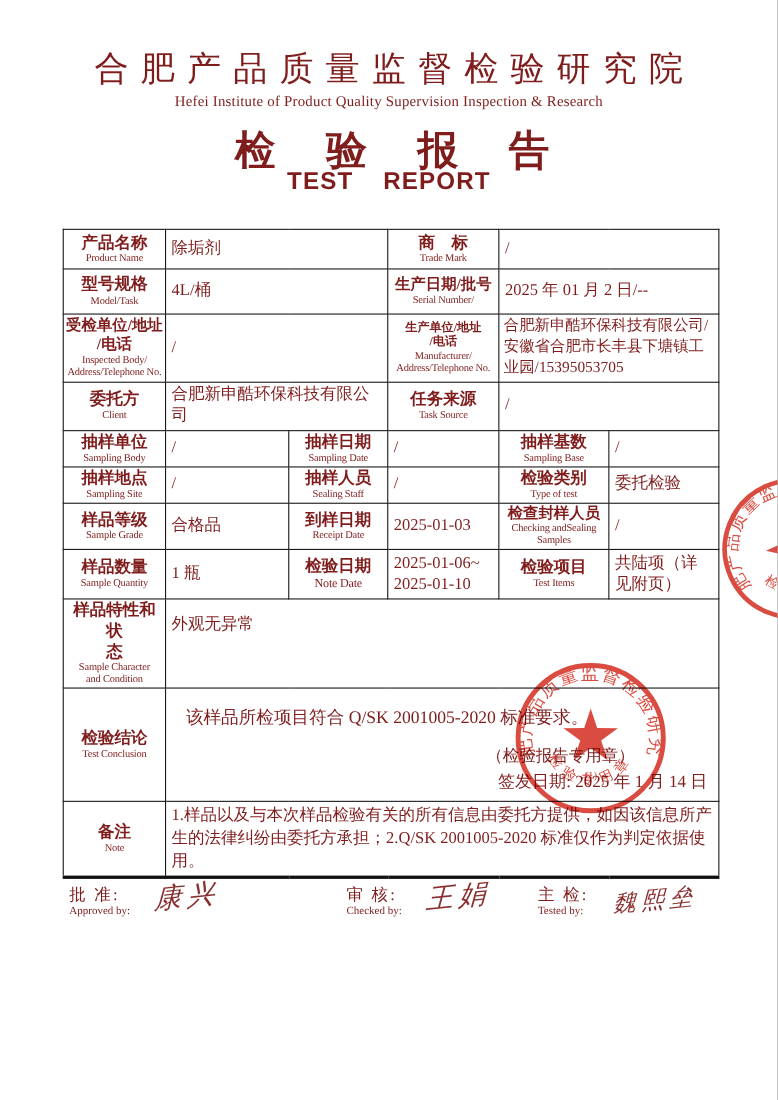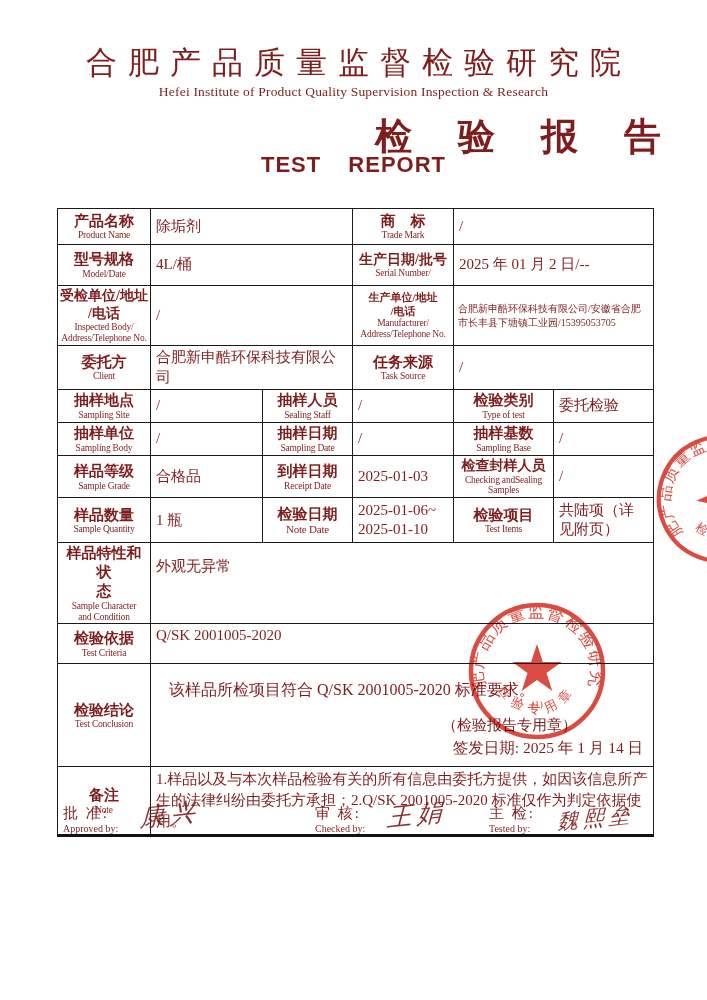--- a/index.html
+++ b/index.html
@@ -12,21 +12,21 @@
   .org-cn{
     position:absolute; left:0; top:42px; width:707px; text-align:center;
     font-size:31px; letter-spacing:11px; padding-left:11px; box-sizing:border-box;
     white-space:nowrap; font-weight:500;
   }
   .org-en{
     position:absolute; left:0; top:84px; width:707px; text-align:center;
     font-size:13.5px; letter-spacing:0.2px;
   }
   .title-cn{
-    position:absolute; left:0; top:112px; width:707px; text-align:right;
+    position:absolute; left:0; top:112px; width:707px; text-align:center;
     font-size:37px; font-weight:700; letter-spacing:46px; padding-left:52px;
     box-sizing:border-box; white-space:nowrap;
   }
   .title-en{
     position:absolute; left:0; top:152px; width:707px; text-align:center;
     font-family:"Liberation Sans", sans-serif; font-size:22px; font-weight:700;
     word-spacing:20px; letter-spacing:1px;
   }
   .meta{
     position:absolute; left:57px; top:186px; width:596px;
@@ -40,21 +40,21 @@
     border:1.5px solid #1a1a1a; border-bottom:3.5px solid #111;
   }
   table.report td{border:1px solid #1a1a1a; overflow:hidden;}
   .lbl{text-align:center; vertical-align:middle; padding:1px 2px;}
   .lbl .cn{font-size:15px; line-height:1.25; white-space:pre-line;font-weight:bold;}
   .lbl .en{font-size:9.5px; line-height:1.15; white-space:pre-line; letter-spacing:-0.2px;}
   .val{
     font-size:15px; line-height:1.3; padding:2px 5px; vertical-align:middle;
     text-align:left; white-space:pre-line;
   }
-  .val.small{font-size:10px; line-height:1.35; padding:2px 4px;}
+  .val.small{font-size:14px; line-height:1.35; padding:2px 4px;}
   td.concl{position:relative; vertical-align:top; padding:0;}
   .concl-line1{position:absolute; left:18px; top:16px; font-size:16px; white-space:nowrap;}
   .concl-caption{position:absolute; right:76px; top:52px; font-size:15px; white-space:nowrap;}
   .concl-date{position:absolute; right:10px; bottom:7px; font-size:15.5px; white-space:nowrap;}
   
   .signoff{position:absolute; left:57px; top:804px; width:596px; height:60px;}
   .so-group{position:absolute; top:0; display:flex; align-items:flex-start;}
   .so-g1{left:6px;} .so-g2{left:258px;} .so-g3{left:432px;}
   .so-label .cn{font-size:15px; letter-spacing:2px; white-space:nowrap;}
   .so-label .en{font-size:10px; white-space:nowrap;}
@@ -97,21 +97,21 @@
       <td class="val" colspan="2">除垢剂</td>
       <td class="lbl">
         <div class="cn">商　标</div>
         <div class="en">Trade Mark</div>
       </td>
       <td class="val" colspan="2">/</td>
     </tr>
     <tr style="height:41px">
       <td class="lbl">
         <div class="cn">型号规格</div>
-        <div class="en">Model/Date</div>
+        <div class="en">Model/Task</div>
       </td>
       <td class="val" colspan="2">4L/桶</td>
       <td class="lbl">
         <div class="cn" style="font-size:14px">生产日期/批号</div>
         <div class="en">Serial Number/</div>
       </td>
       <td class="val" colspan="2">2025 年 01 月 2 日/--</td>
     </tr>
     <tr style="height:60px">
       <td class="lbl">
@@ -136,51 +136,51 @@
       </td>
       <td class="val" colspan="2">合肥新申酷环保科技有限公司</td>
       <td class="lbl">
         <div class="cn">任务来源</div>
         <div class="en">Task Source</div>
       </td>
       <td class="val" colspan="2">/</td>
     </tr>
     <tr style="height:33px">
       <td class="lbl">
+        <div class="cn">抽样单位</div>
+        <div class="en">Sampling Body</div>
+      </td>
+      <td class="val">/</td>
+      <td class="lbl">
+        <div class="cn">抽样日期</div>
+        <div class="en">Sampling Date</div>
+      </td>
+      <td class="val">/</td>
+      <td class="lbl">
+        <div class="cn">抽样基数</div>
+        <div class="en">Sampling Base</div>
+      </td>
+      <td class="val">/</td>
+    </tr>
+    <tr style="height:33px">
+      <td class="lbl">
         <div class="cn">抽样地点</div>
         <div class="en">Sampling Site</div>
       </td>
       <td class="val">/</td>
       <td class="lbl">
         <div class="cn">抽样人员</div>
         <div class="en">Sealing Staff</div>
       </td>
       <td class="val">/</td>
       <td class="lbl">
         <div class="cn">检验类别</div>
         <div class="en">Type of test</div>
       </td>
       <td class="val">委托检验</td>
-    </tr>
-    <tr style="height:33px">
-      <td class="lbl">
-        <div class="cn">抽样单位</div>
-        <div class="en">Sampling Body</div>
-      </td>
-      <td class="val">/</td>
-      <td class="lbl">
-        <div class="cn">抽样日期</div>
-        <div class="en">Sampling Date</div>
-      </td>
-      <td class="val">/</td>
-      <td class="lbl">
-        <div class="cn">抽样基数</div>
-        <div class="en">Sampling Base</div>
-      </td>
-      <td class="val">/</td>
     </tr>
     <tr style="height:42px">
       <td class="lbl">
         <div class="cn">样品等级</div>
         <div class="en">Sample Grade</div>
       </td>
       <td class="val">合格品</td>
       <td class="lbl">
         <div class="cn">到样日期</div>
         <div class="en">Receipt Date</div>
@@ -212,27 +212,20 @@
       <td class="val">共陆项（详见附页）</td>
     </tr>
     <tr style="height:59px">
       <td class="lbl">
         <div class="cn">样品特性和状
 态</div>
         <div class="en">Sample Character
 and Condition</div>
       </td>
       <td class="val" colspan="5" style="vertical-align:top; padding-top:14px">外观无异常</td>
-    </tr>
-    <tr style="height:40px">
-      <td class="lbl">
-        <div class="cn">检验依据</div>
-        <div class="en">Test Criteria</div>
-      </td>
-      <td class="val" colspan="5" style="vertical-align:top; padding-top:2px">Q/SK 2001005-2020</td>
     </tr>
     <tr style="height:103px">
       <td class="lbl">
         <div class="cn">检验结论</div>
         <div class="en">Test Conclusion</div>
       </td>
       <td class="concl" colspan="5">
         <div class="concl-line1">该样品所检项目符合 Q/SK 2001005-2020 标准要求。</div>
         <div class="concl-caption">（检验报告专用章）</div>
         <div class="concl-date">签发日期: 2025 年 1 月 14 日</div>

